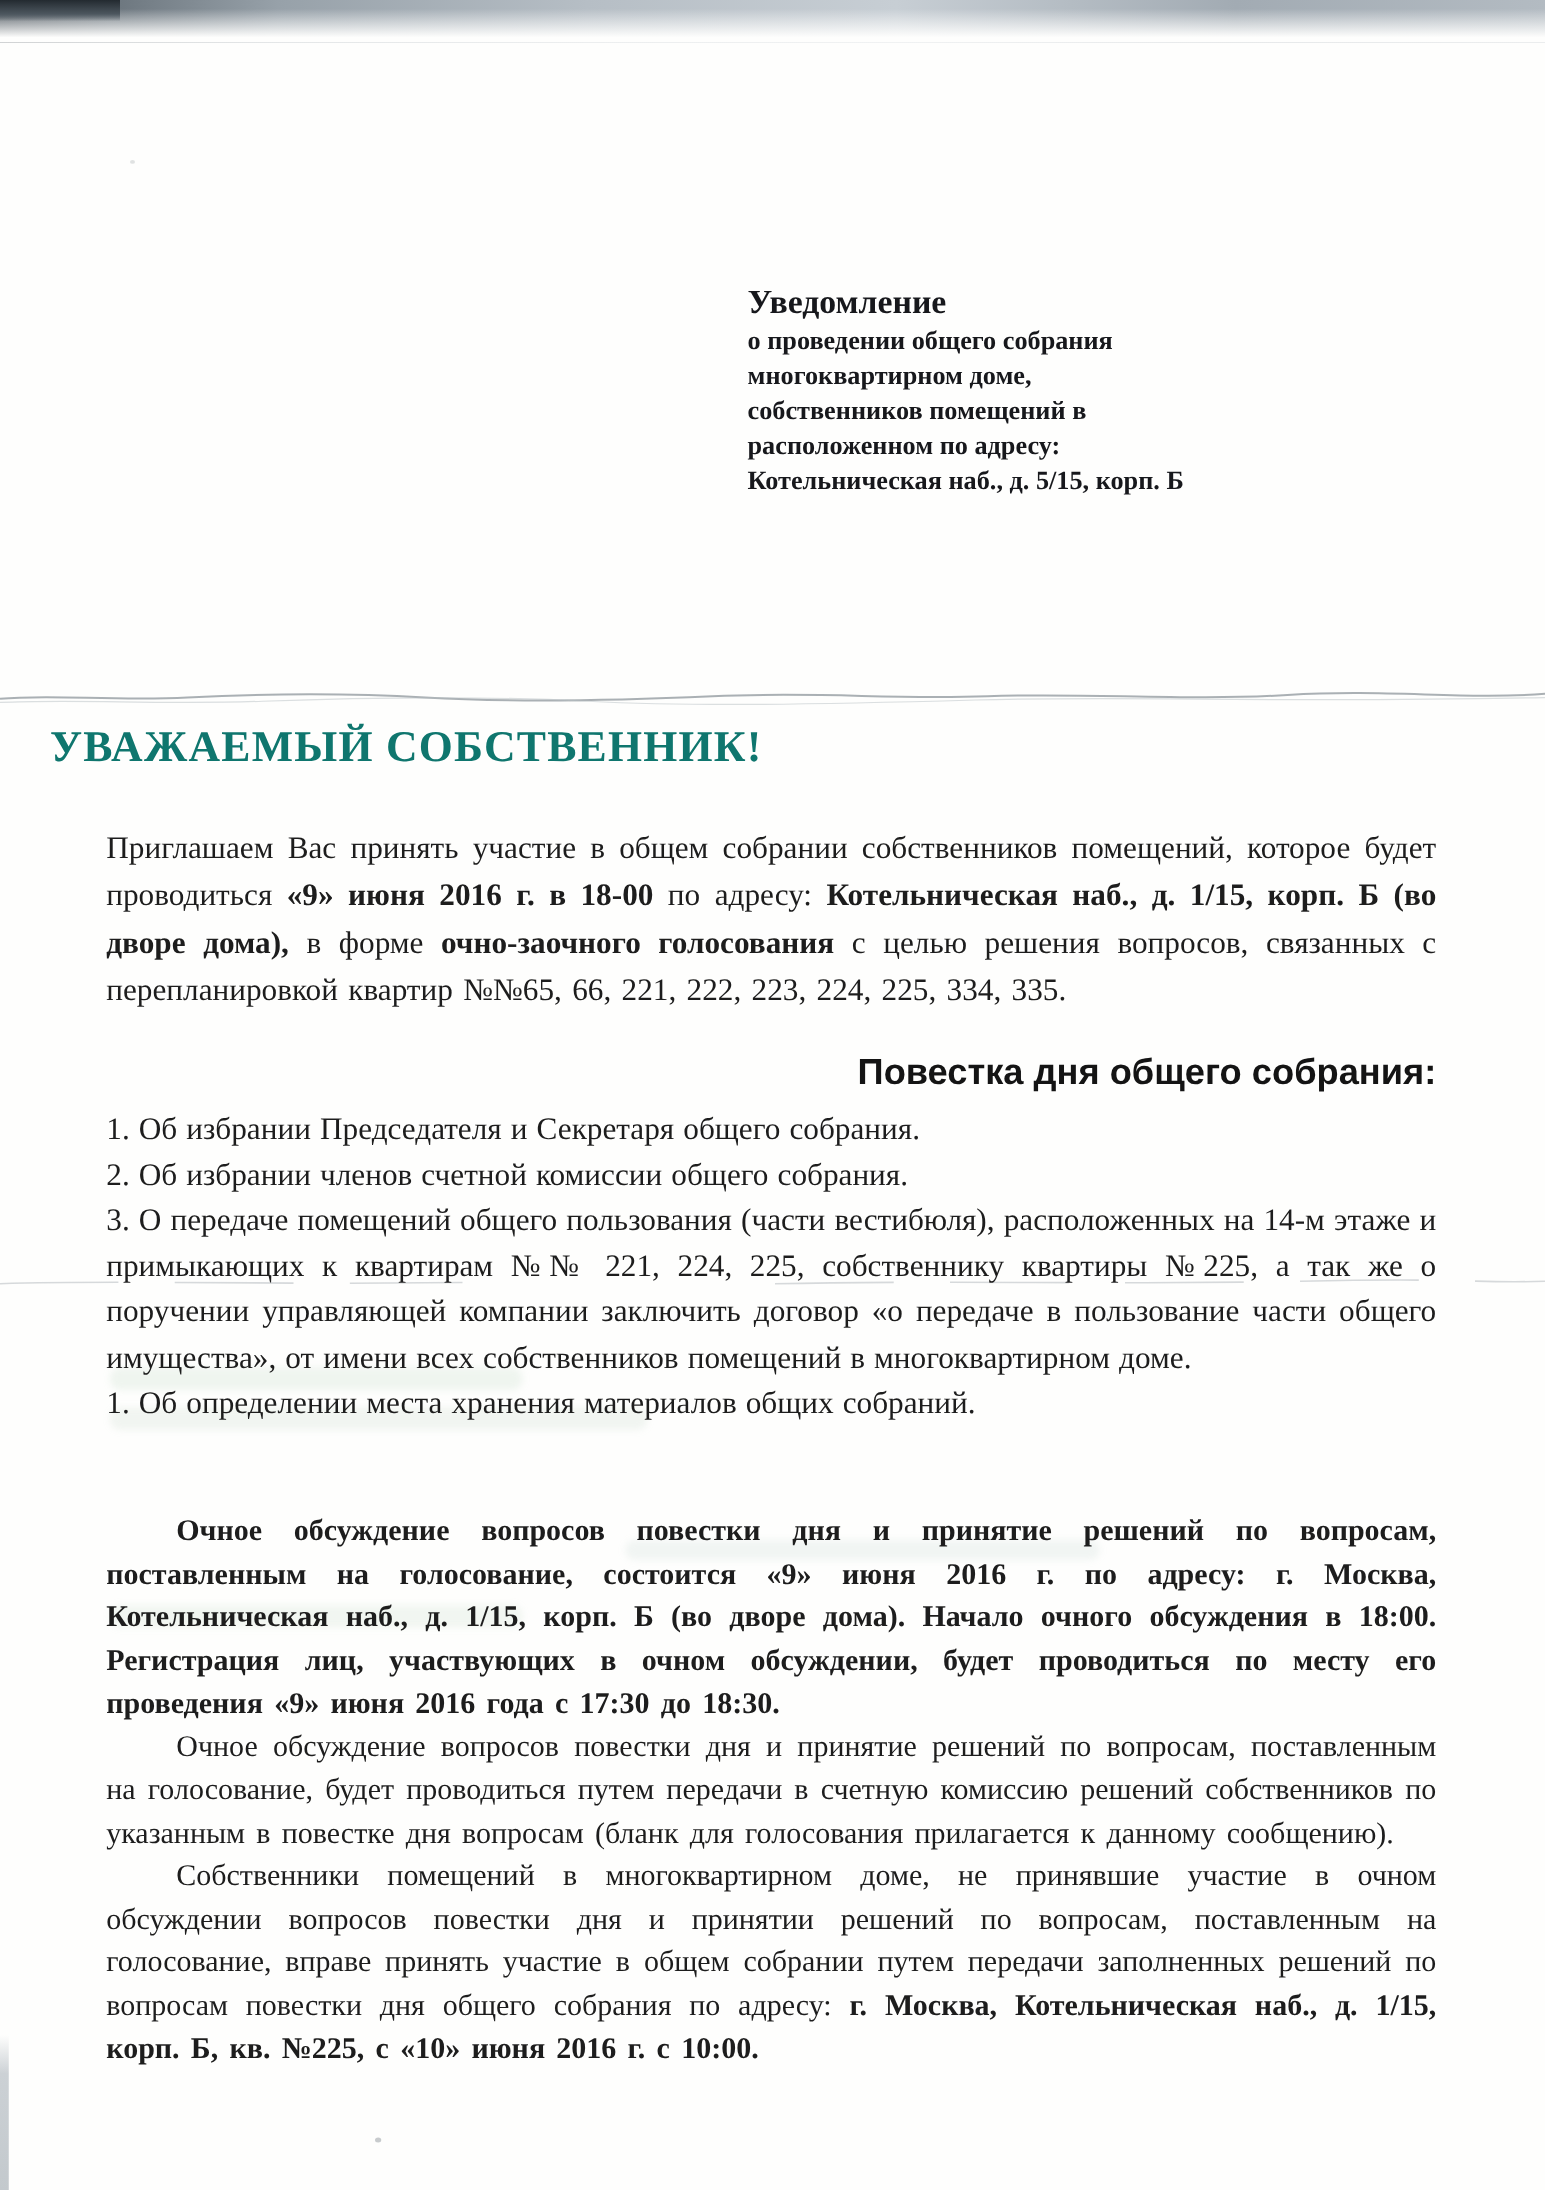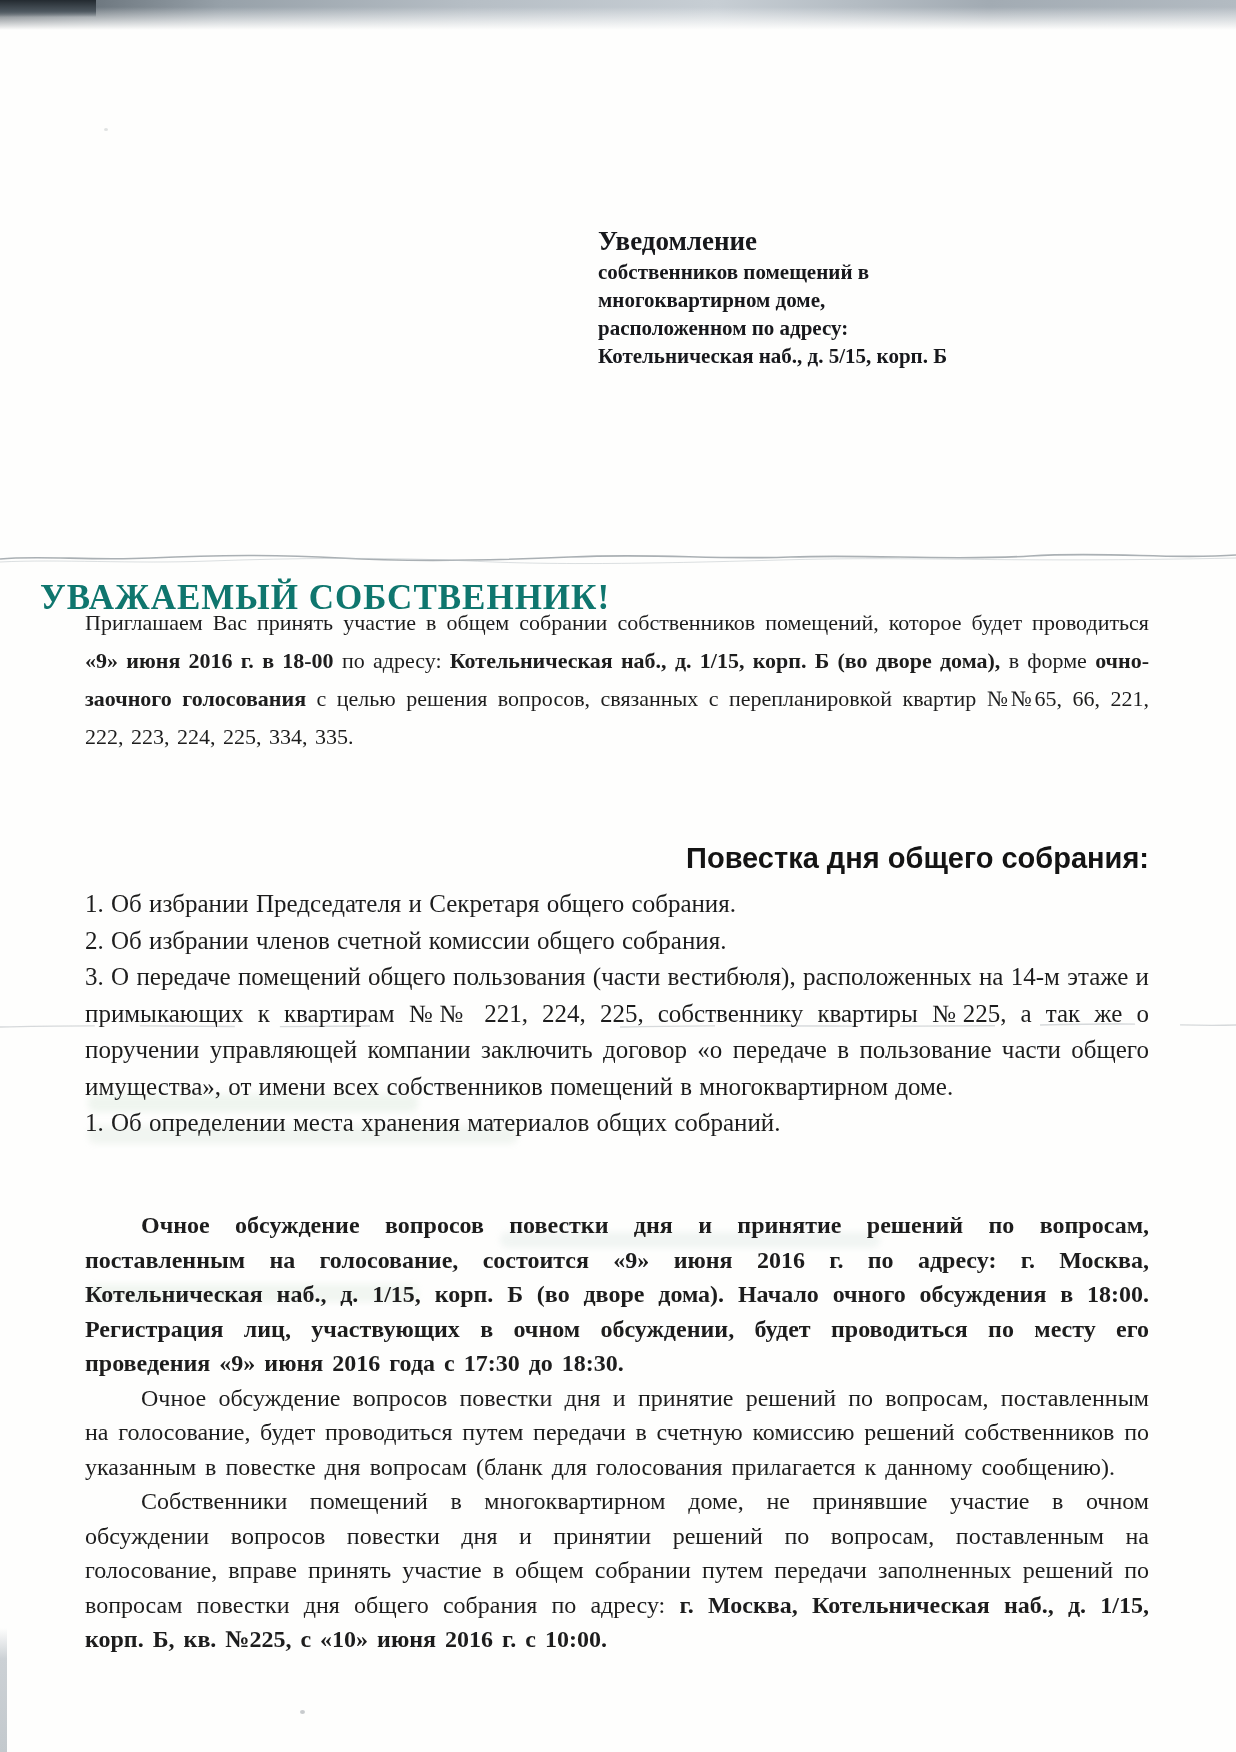--- a/index.html
+++ b/index.html
@@ -46,21 +46,21 @@
 
   
   .main-title {
     position:absolute; top:578px; left:40px; width:1060px;
     text-align:left; font-weight:700; font-size:35px; letter-spacing:1px;
     color:#0f766e;
   }
 
   
   .col { position:absolute; left:85px; width:1064px; text-align:justify; }
-  .intro { top:604px; font-size:22px; line-height:38px; }
+  .intro { top:660px; font-size:25px; line-height:38px; }
   .intro p { margin:0; word-spacing:2px; }
 
   .agenda-heading {
     position:absolute; top:842px; left:85px; width:1064px;
     text-align:right; font-family:"Liberation Sans", sans-serif;
     font-weight:700; font-size:29px; color:#141414;
   }
   .agenda { top:886px; font-size:25px; line-height:36.5px; }
   .agenda .agenda-item { margin:0; word-spacing:1px; }
 
@@ -88,22 +88,23 @@
   <div class="smudge" style="top:1126px;left:88px;width:430px;height:18px;background:rgba(145,185,160,0.12)"></div>
   <div class="smudge" style="top:1232px;left:500px;width:380px;height:16px;background:rgba(150,185,170,0.12)"></div>
   <div class="smudge" style="top:1284px;left:88px;width:330px;height:18px;background:rgba(150,190,155,0.12)"></div>
 
   <div class="left-strip"></div>
   <div class="speck" style="top:1710px;left:300px;width:5px;height:4px"></div>
   <div class="speck" style="top:128px;left:104px;width:4px;height:3px;opacity:.3"></div>
 
   <div class="header-block">
       <div class="">Уведомление</div>
+      <div class="">о проведении общего собрания</div>
+      <div class="">многоквартирном доме,</div>
       <div class="">собственников помещений в</div>
-      <div class="">многоквартирном доме,</div>
       <div class="">расположенном по адресу:</div>
       <div class="">Котельническая наб., д. 5/15, корп. Б</div>
     </div>
 
   <div class="main-title">УВАЖАЕМЫЙ СОБСТВЕННИК!</div>
 
   <div class="col intro">
     <p><span>Приглашаем Вас принять участие в общем собрании собственников помещений, которое будет проводиться </span><span class="b">«9» июня 2016 г. в 18-00</span><span> по адресу: </span><span class="b">Котельническая наб., д. 1/15, корп. Б (во дворе дома),</span><span> в форме </span><span class="b">очно-заочного голосования</span><span> с целью решения вопросов, связанных с перепланировкой квартир №№65, 66, 221, 222, 223, 224, 225, 334, 335.</span></p>
   </div>
 

